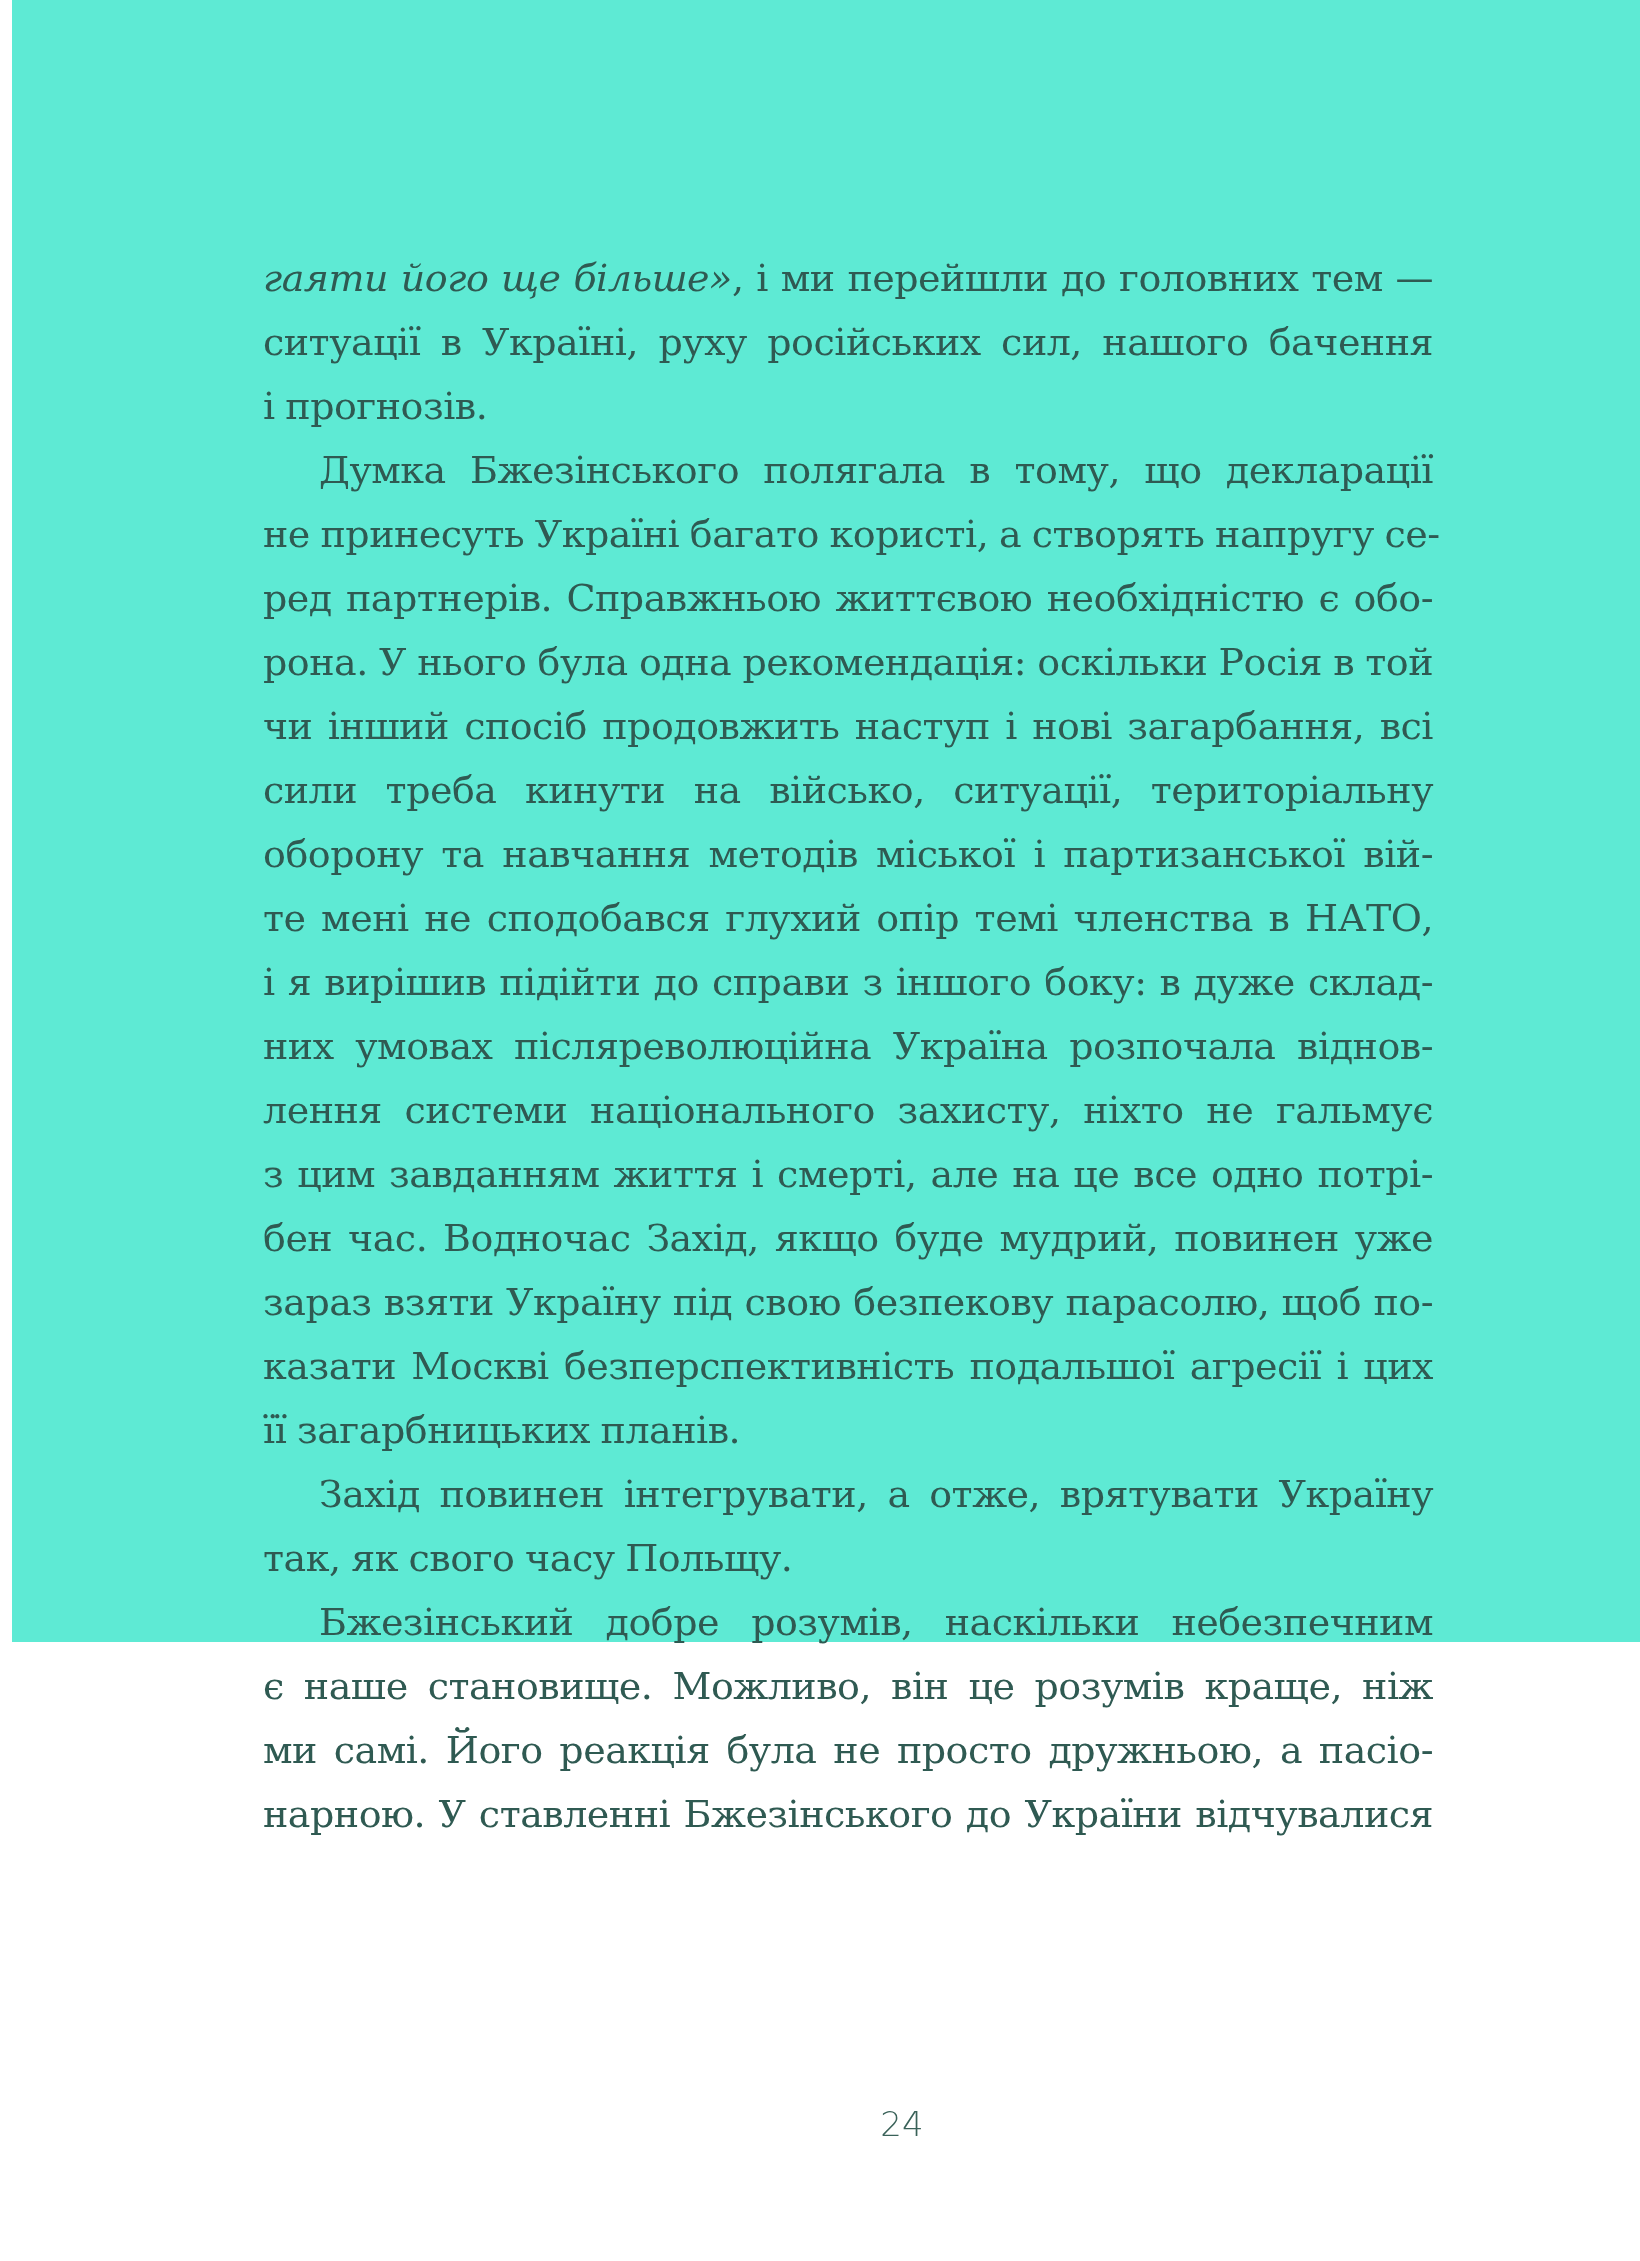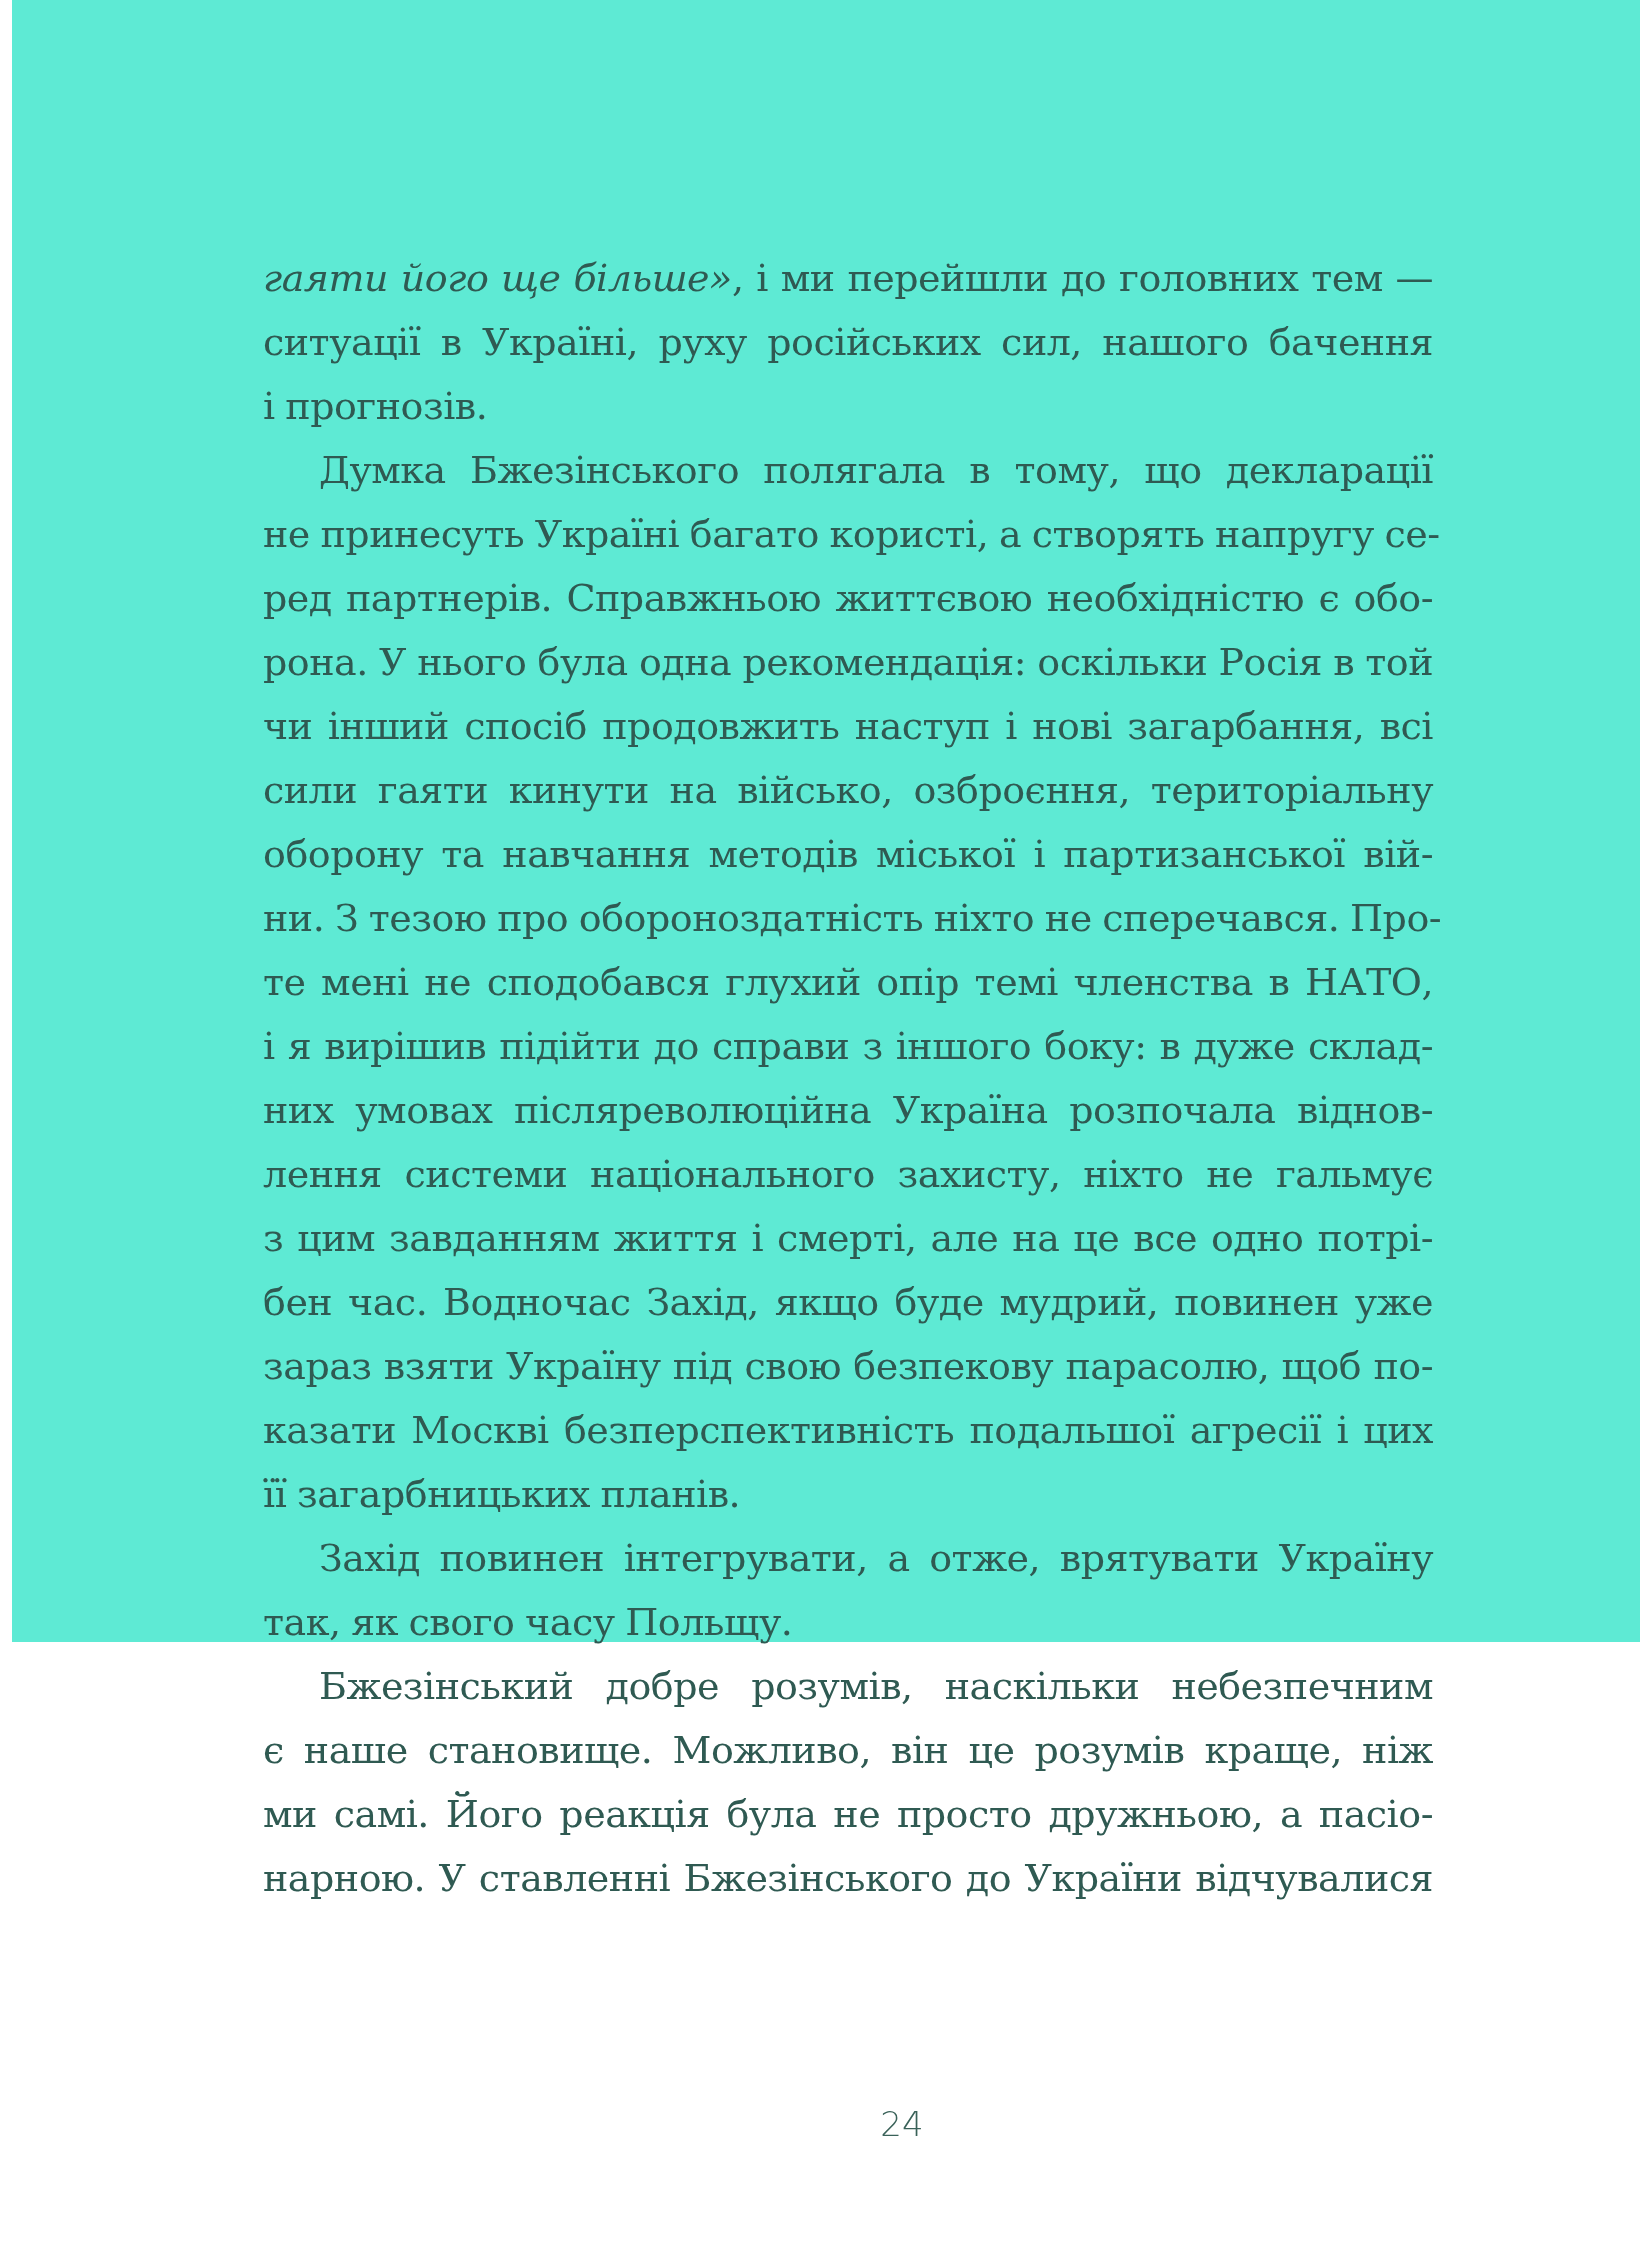--- a/index.html
+++ b/index.html
@@ -76,23 +76,22 @@
       <span class="line">ситуації в Україні, руху російських сил, нашого бачення</span>
       <span class="line last">і прогнозів.</span>
     </div>
 
     <div>
       <span class="line indent">Думка Бжезінського полягала в тому, що декларації</span>
       <span class="line">не принесуть Україні багато користі, а створять напругу се-</span>
       <span class="line">ред партнерів. Справжньою життєвою необхідністю є обо-</span>
       <span class="line">рона. У нього була одна рекомендація: оскільки Росія в той</span>
       <span class="line">чи інший спосіб продовжить наступ і нові загарбання, всі</span>
-      <span class="line">сили гаяти кинути на військо, озброєння, територіальну</span>
+      <span class="line">сили треба кинути на військо, ситуації, територіальну</span>
       <span class="line">оборону та навчання методів міської і партизанської вій-</span>
-      <span class="line">ни. З тезою про обороноздатність ніхто не сперечався. Про-</span>
       <span class="line">те мені не сподобався глухий опір темі членства в НАТО,</span>
       <span class="line">і я вирішив підійти до справи з іншого боку: в дуже склад-</span>
       <span class="line">них умовах післяреволюційна Україна розпочала віднов-</span>
       <span class="line">лення системи національного захисту, ніхто не гальмує</span>
       <span class="line">з цим завданням життя і смерті, але на це все одно потрі-</span>
       <span class="line">бен час. Водночас Захід, якщо буде мудрий, повинен уже</span>
       <span class="line">зараз взяти Україну під свою безпекову парасолю, щоб по-</span>
       <span class="line">казати Москві безперспективність подальшої агресії і цих</span>
       <span class="line last">її загарбницьких планів.</span>
     </div>

